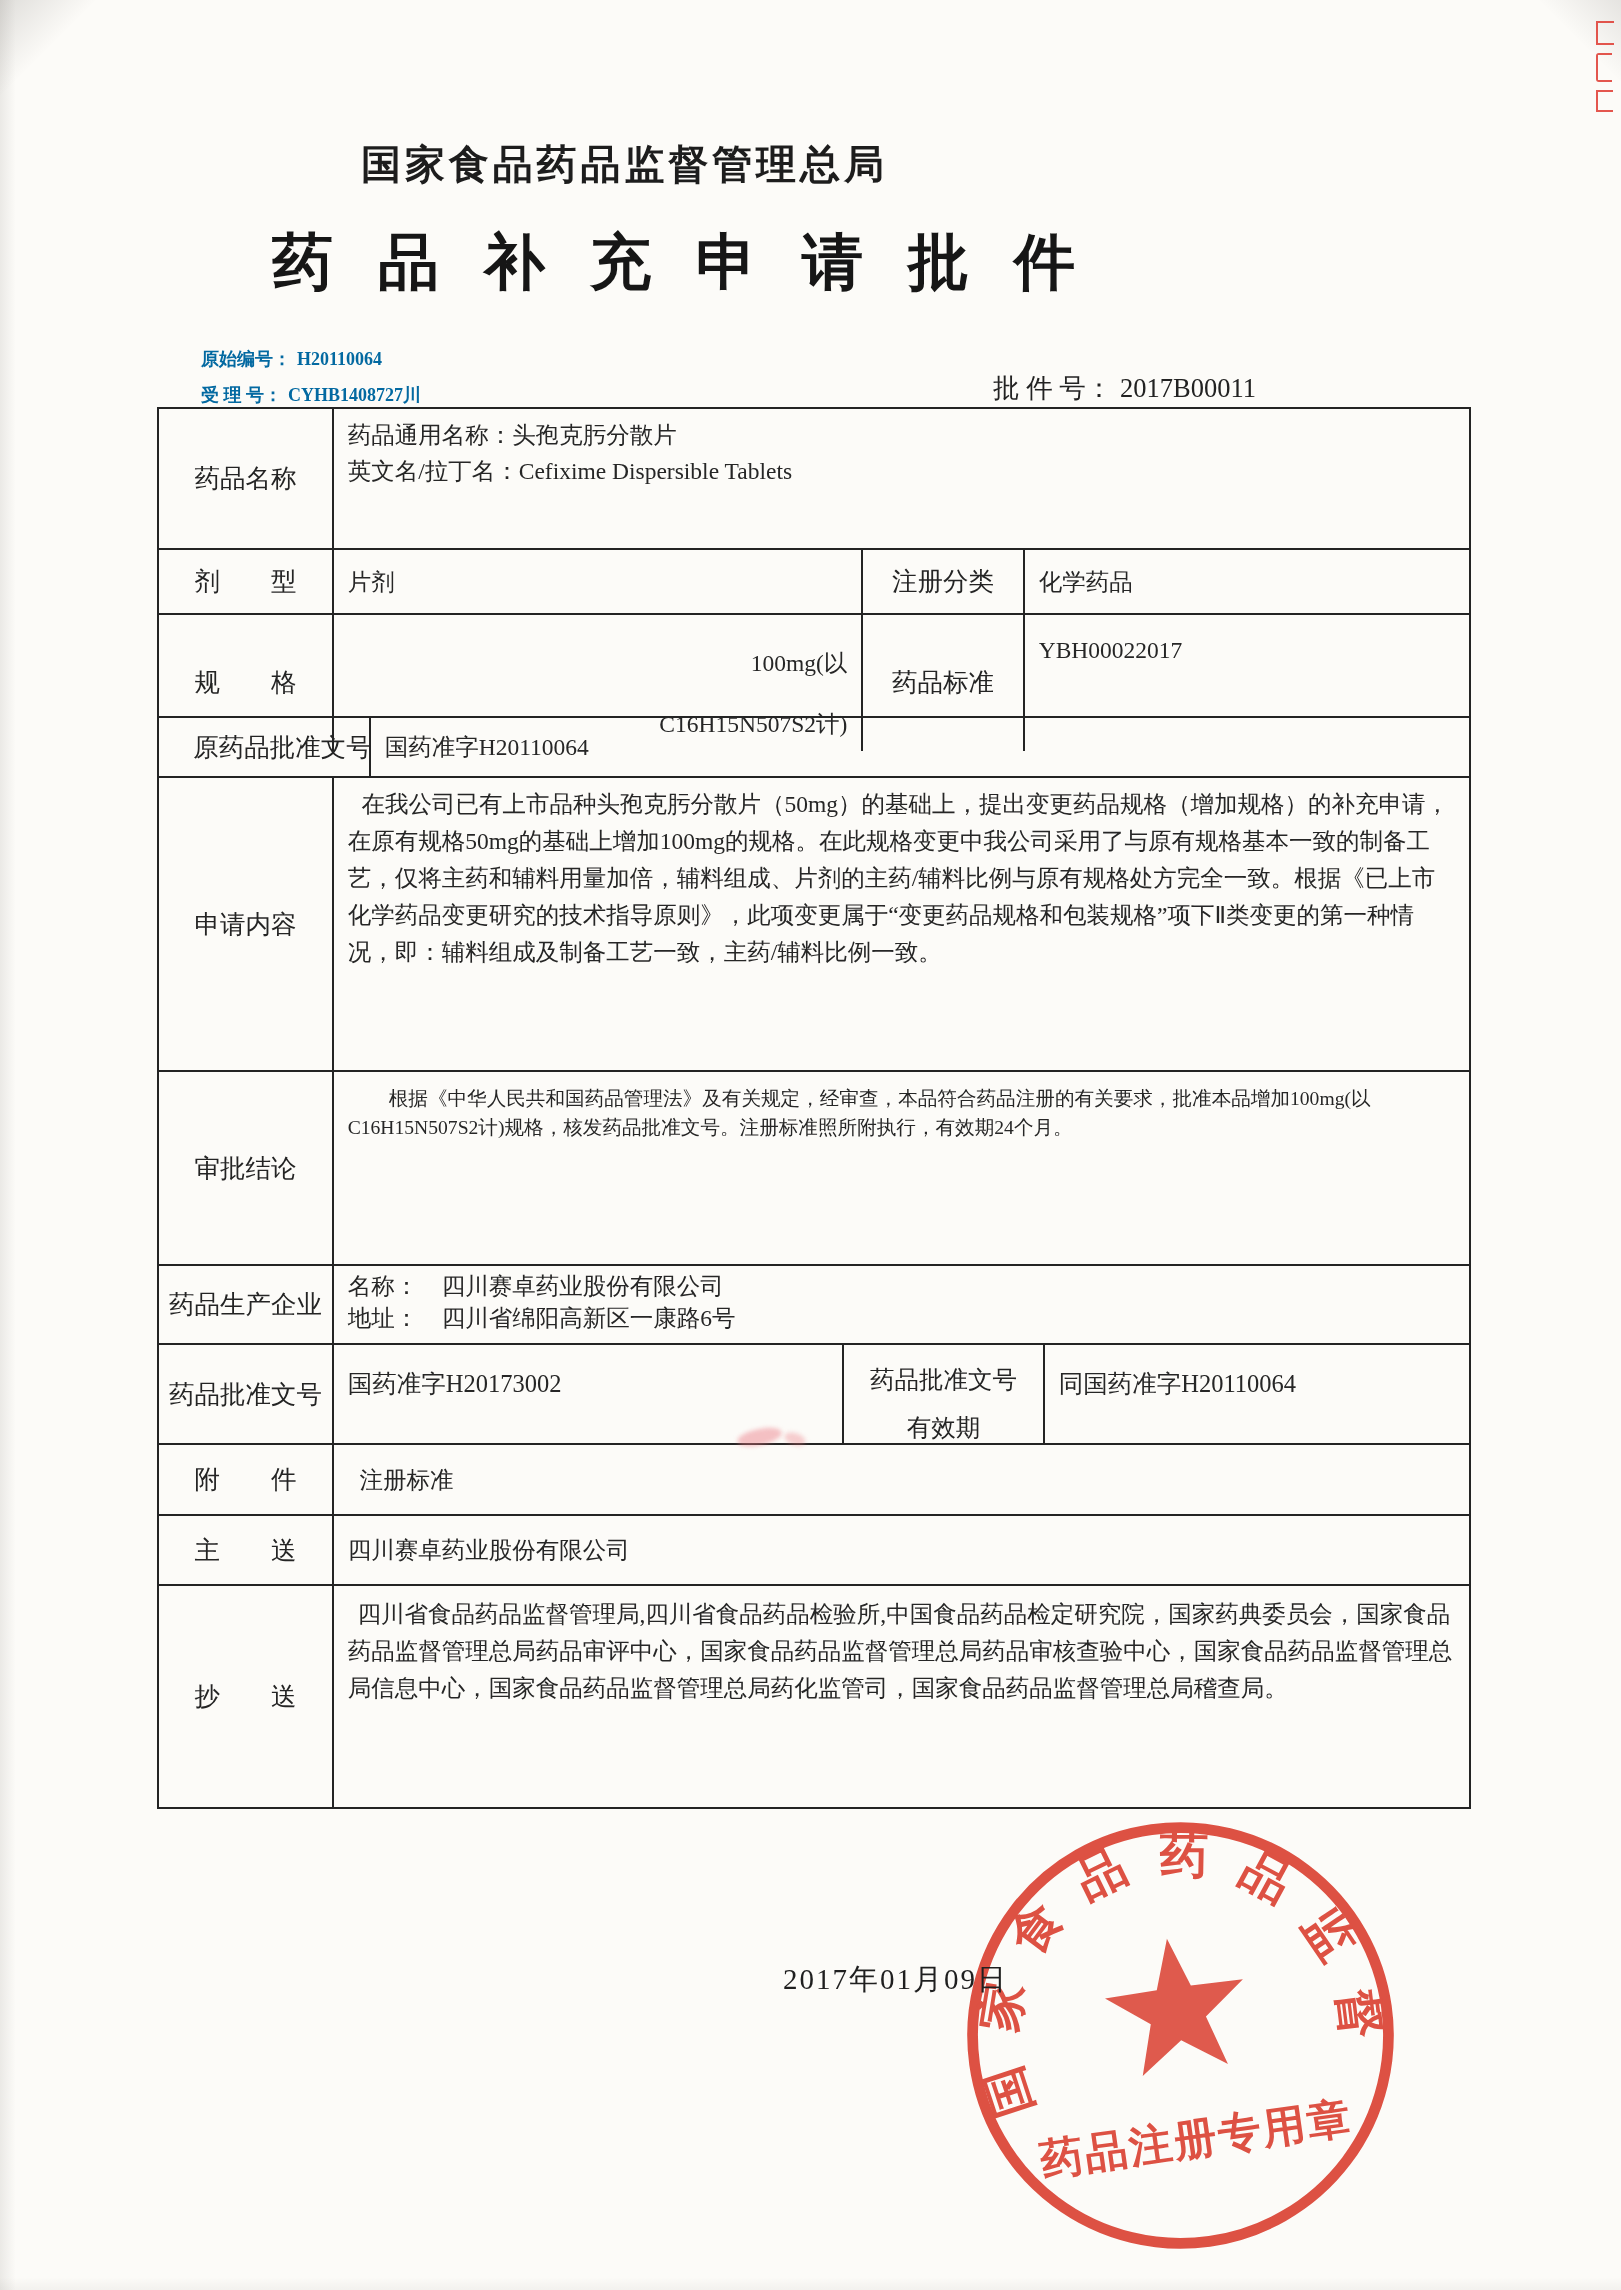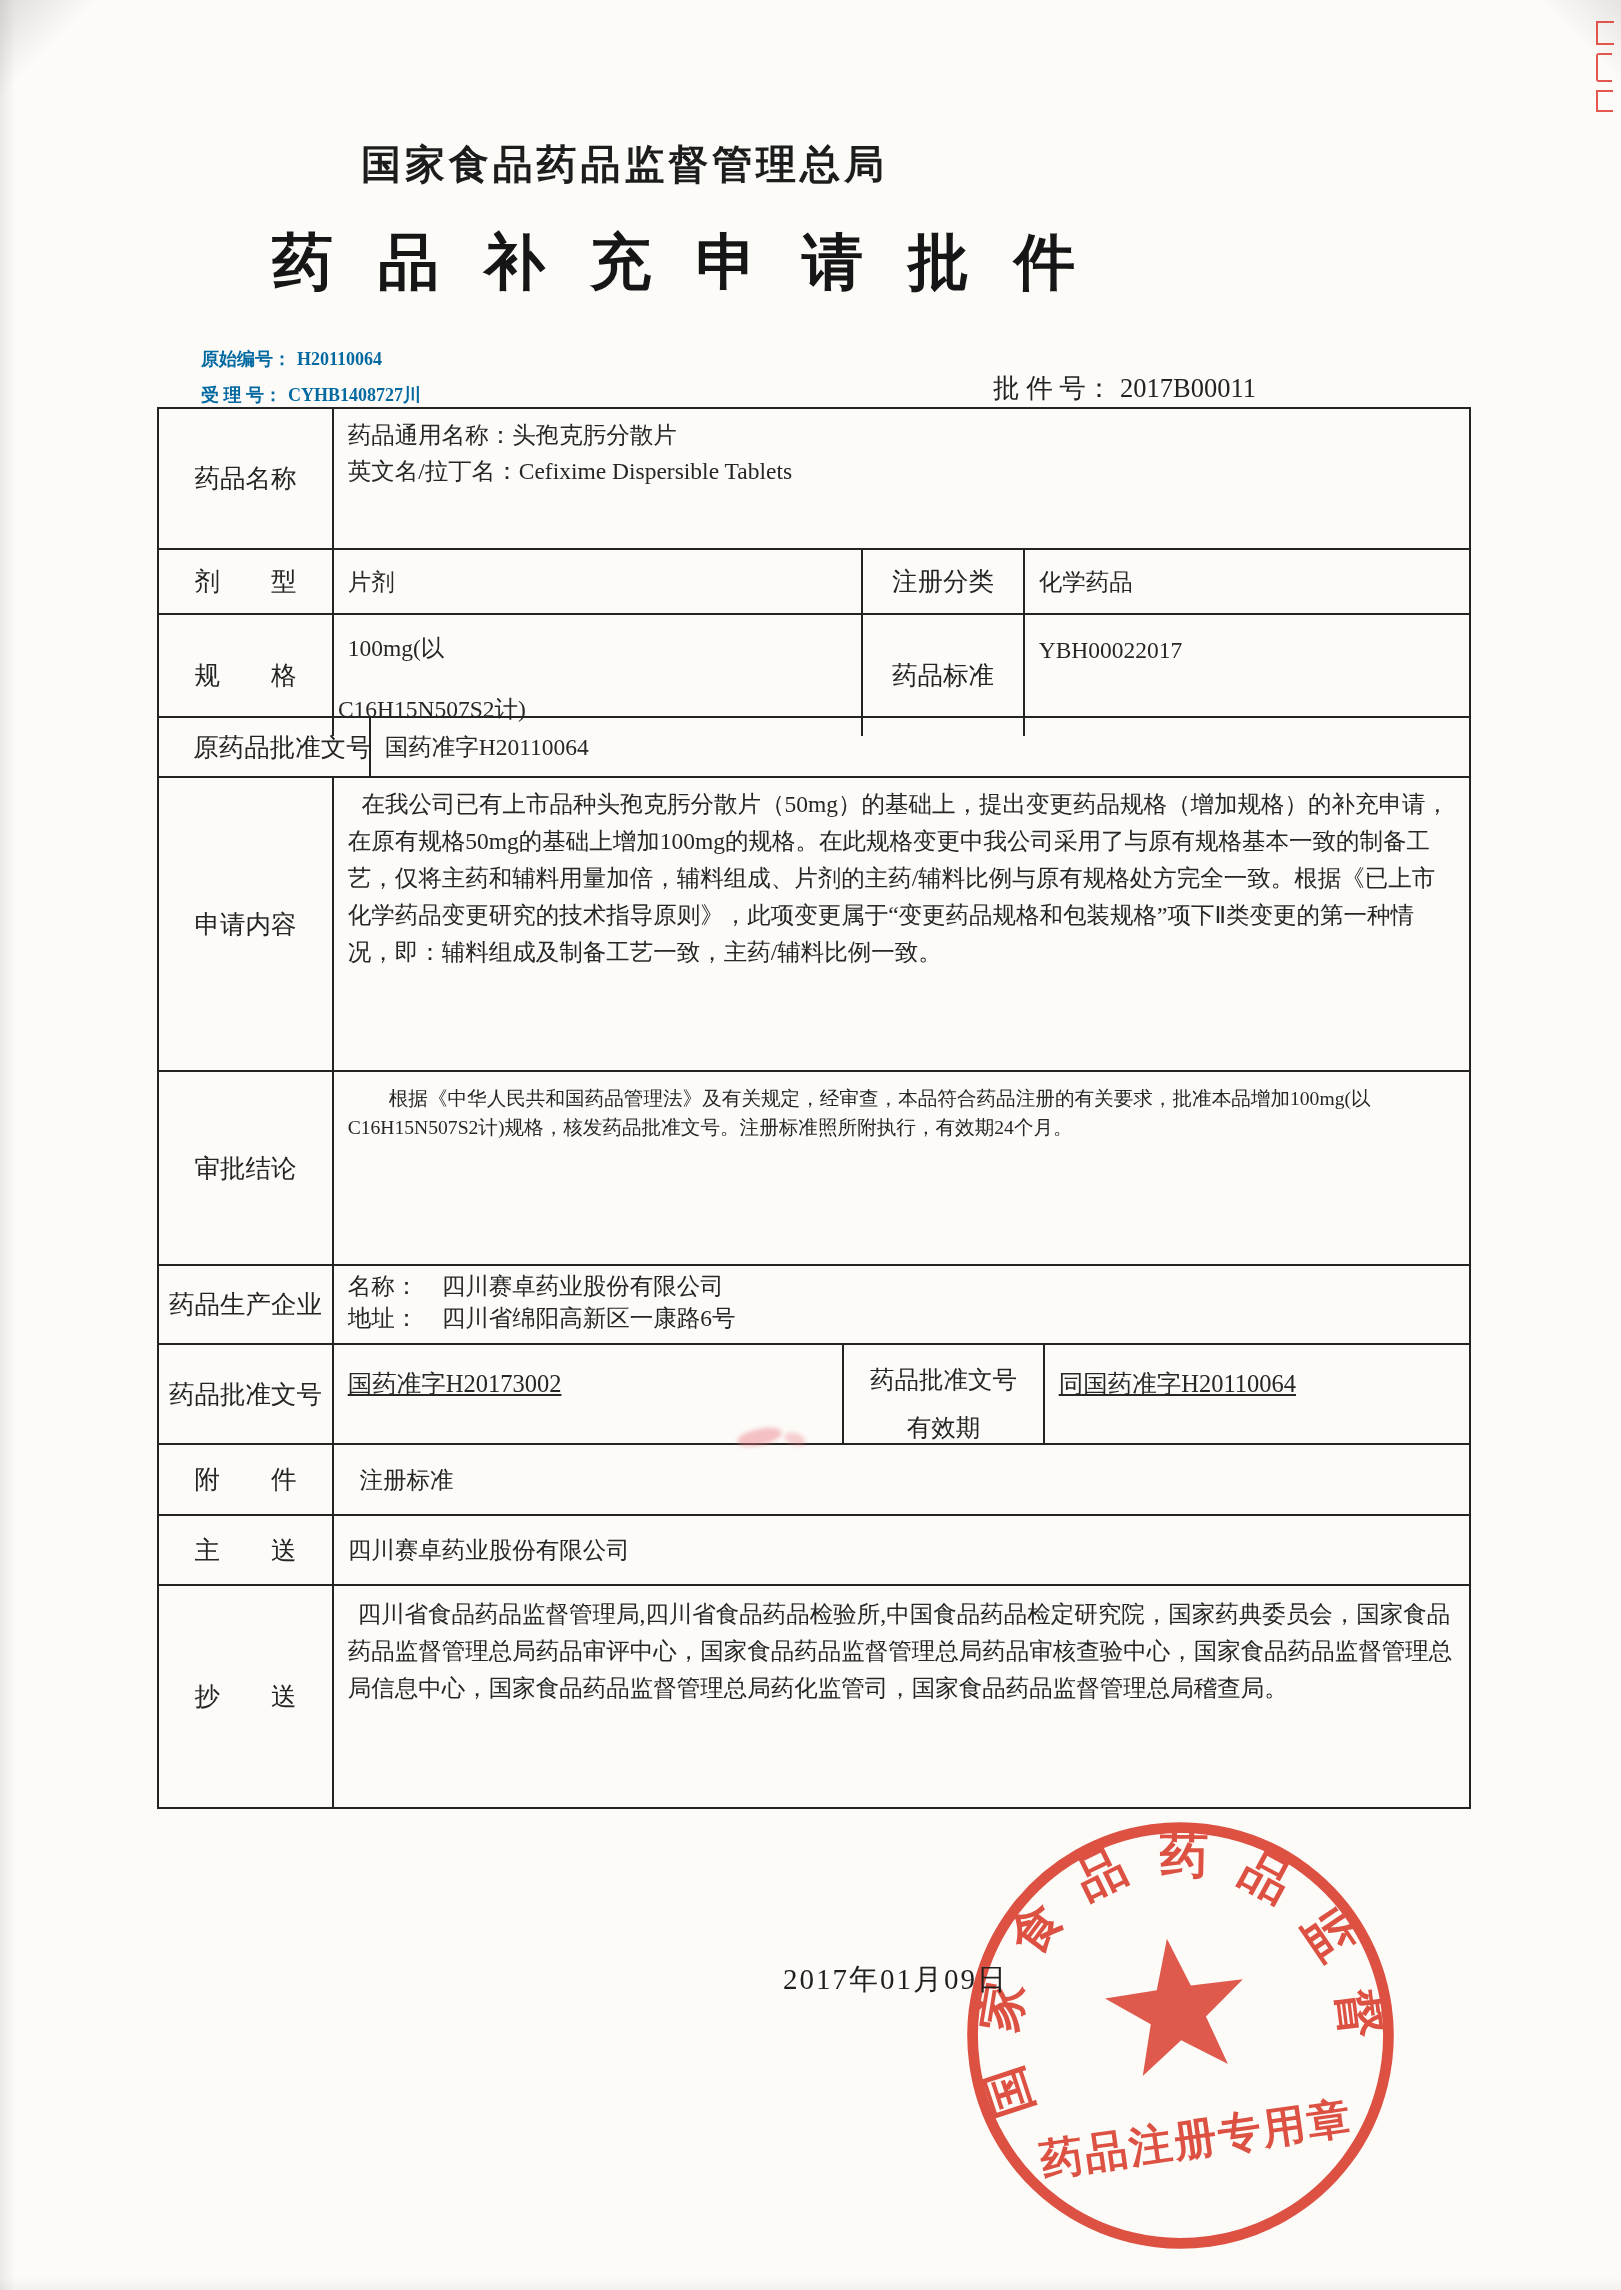--- a/index.html
+++ b/index.html
@@ -63,26 +63,26 @@
   .r-concl{height:194px;}
   .r-manu{height:79px;}
   .r-apprno{height:100px;}
   .r-attach{height:71px;}
   .r-main{height:70px;}
   .r-copy{height:223px;}
   .r-remark{height:71px;}
 
   .val.vcenter{display:flex;align-items:center;}
   .two-line{line-height:36px;padding-top:7.8px;}
-  .spec-lines{line-height:41px;padding-top:13px;}
+  .spec-lines{line-height:41px;padding-top:28px;text-align:right;}
   .spec-lines .l2{margin-left:-9.8px;margin-top:20px;}
   .para{line-height:37px;text-indent:13.7px;padding-top:7.8px;}
   .concl{font-size:19.6px;line-height:29px;text-indent:41px;padding-top:11.8px;}
   .manu-lines{line-height:32px;padding-top:3.9px;}
-  .apprno-val{padding-top:21.6px;font-size:24.5px;text-decoration:underline;}
+  .apprno-val{padding-top:21.6px;font-size:24.5px;}
   .validity{display:flex;flex-direction:column;align-items:center;font-size:24.5px;color:#242424;padding-top:17.6px;gap:15.7px;}
   .copy-para{line-height:37px;text-indent:9.8px;padding-top:9.8px;}
 
   .issue-date{
     position:absolute;left:783px;top:1960px;z-index:6;
     font-size:29px;letter-spacing:2px;color:#1f1f1f;white-space:nowrap;
   }
   .stamp{
     position:absolute;left:956px;top:1811px;width:449px;height:449px;z-index:5;
     transform:rotate(-8deg);opacity:0.88;

